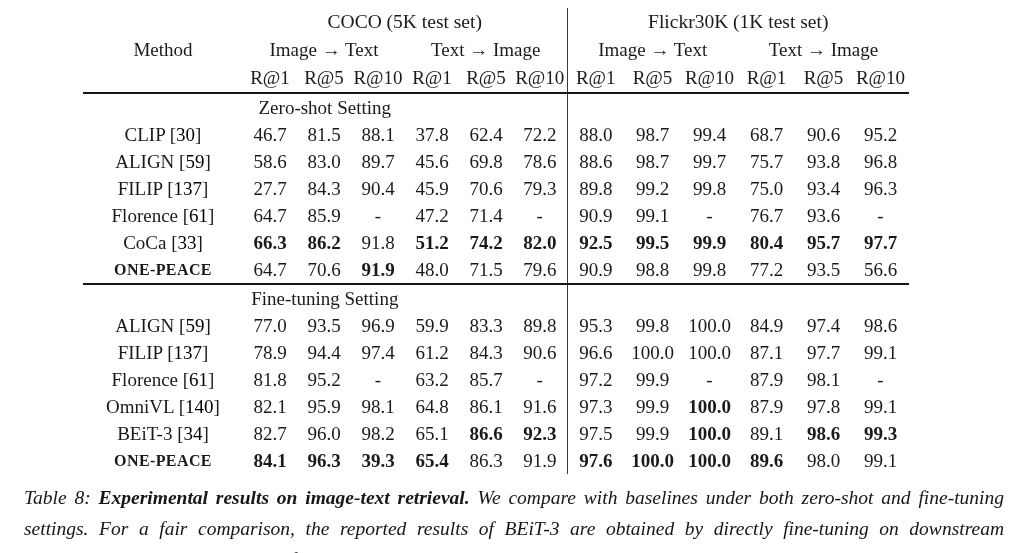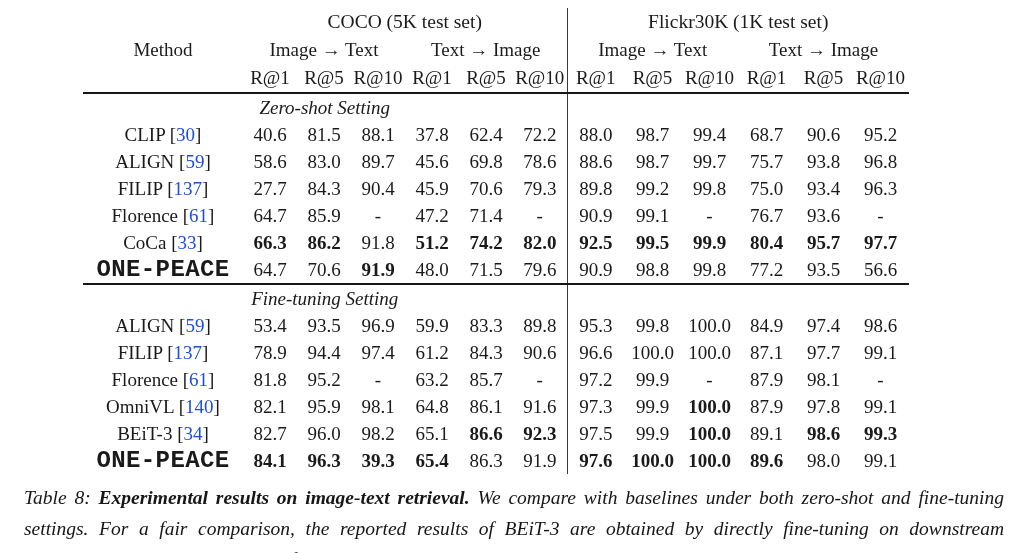--- a/index.html
+++ b/index.html
@@ -20,25 +20,25 @@
   .results-table th,.results-table td{
     padding:0;font-weight:normal;text-align:center;white-space:nowrap;
   }
   .results-table thead th{height:28px;vertical-align:middle;margin-top:21px;}
   .results-table tbody td{height:27px;vertical-align:middle;}
   thead{border-bottom:2.5px solid #161616;}
   tr.section-sep{border-top:2.3px solid #161616;}
   .group-label{font-size:19.5px;}
   .divided{border-left:1.6px solid #3a3a3a;}
   .method{text-align:left;padding-left:2px;}
-  .method .cite{color:#1d4ed8;}
-  .method.ours{font-weight:700;font-size:24px;letter-spacing:0.4px;font-family:Liberation Mono, monospace;}
+  .method .cite{color:#000000;}
+  .method.ours{font-weight:700;font-size:16px;letter-spacing:0.4px;}
   td.num.b{font-weight:700;}
   .section-title{
-    text-align:left;font-style:italic;padding-left:2px;font-size:19px;
+    text-align:left;padding-left:2px;font-size:19px;
   }
   .caption{
     position:absolute;left:24px;top:482px;width:980px;
     font-size:19.5px;line-height:31px;text-align:justify;color:#161616;font-style:italic;
   }
   .caption .cap-bold{font-weight:700;}
 </style>
 </head>
 <body>
 
@@ -86,21 +86,21 @@
       <th>R@10</th>
     </tr>
   </thead>
   <tbody>
       <tr>
         <td colspan="7" class="section-title">Zero-shot Setting</td>
         <td colspan="6" class="divided"></td>
       </tr>
       <tr>
         <td class="method"><span>CLIP</span> [<span class="cite">30</span>]</td>
-        <td class="num">40.6</td>
+        <td class="num">46.7</td>
         <td class="num">81.5</td>
         <td class="num">88.1</td>
         <td class="num">37.8</td>
         <td class="num">62.4</td>
         <td class="num">72.2</td>
         <td class="num divided">88.0</td>
         <td class="num">98.7</td>
         <td class="num">99.4</td>
         <td class="num">68.7</td>
         <td class="num">90.6</td>
@@ -180,21 +180,21 @@
         <td class="num">77.2</td>
         <td class="num">93.5</td>
         <td class="num">56.6</td>
       </tr>
       <tr class="section-sep">
         <td colspan="7" class="section-title">Fine-tuning Setting</td>
         <td colspan="6" class="divided"></td>
       </tr>
       <tr>
         <td class="method"><span>ALIGN</span> [<span class="cite">59</span>]</td>
-        <td class="num">53.4</td>
+        <td class="num">77.0</td>
         <td class="num">93.5</td>
         <td class="num">96.9</td>
         <td class="num">59.9</td>
         <td class="num">83.3</td>
         <td class="num">89.8</td>
         <td class="num divided">95.3</td>
         <td class="num">99.8</td>
         <td class="num">100.0</td>
         <td class="num">84.9</td>
         <td class="num">97.4</td>

